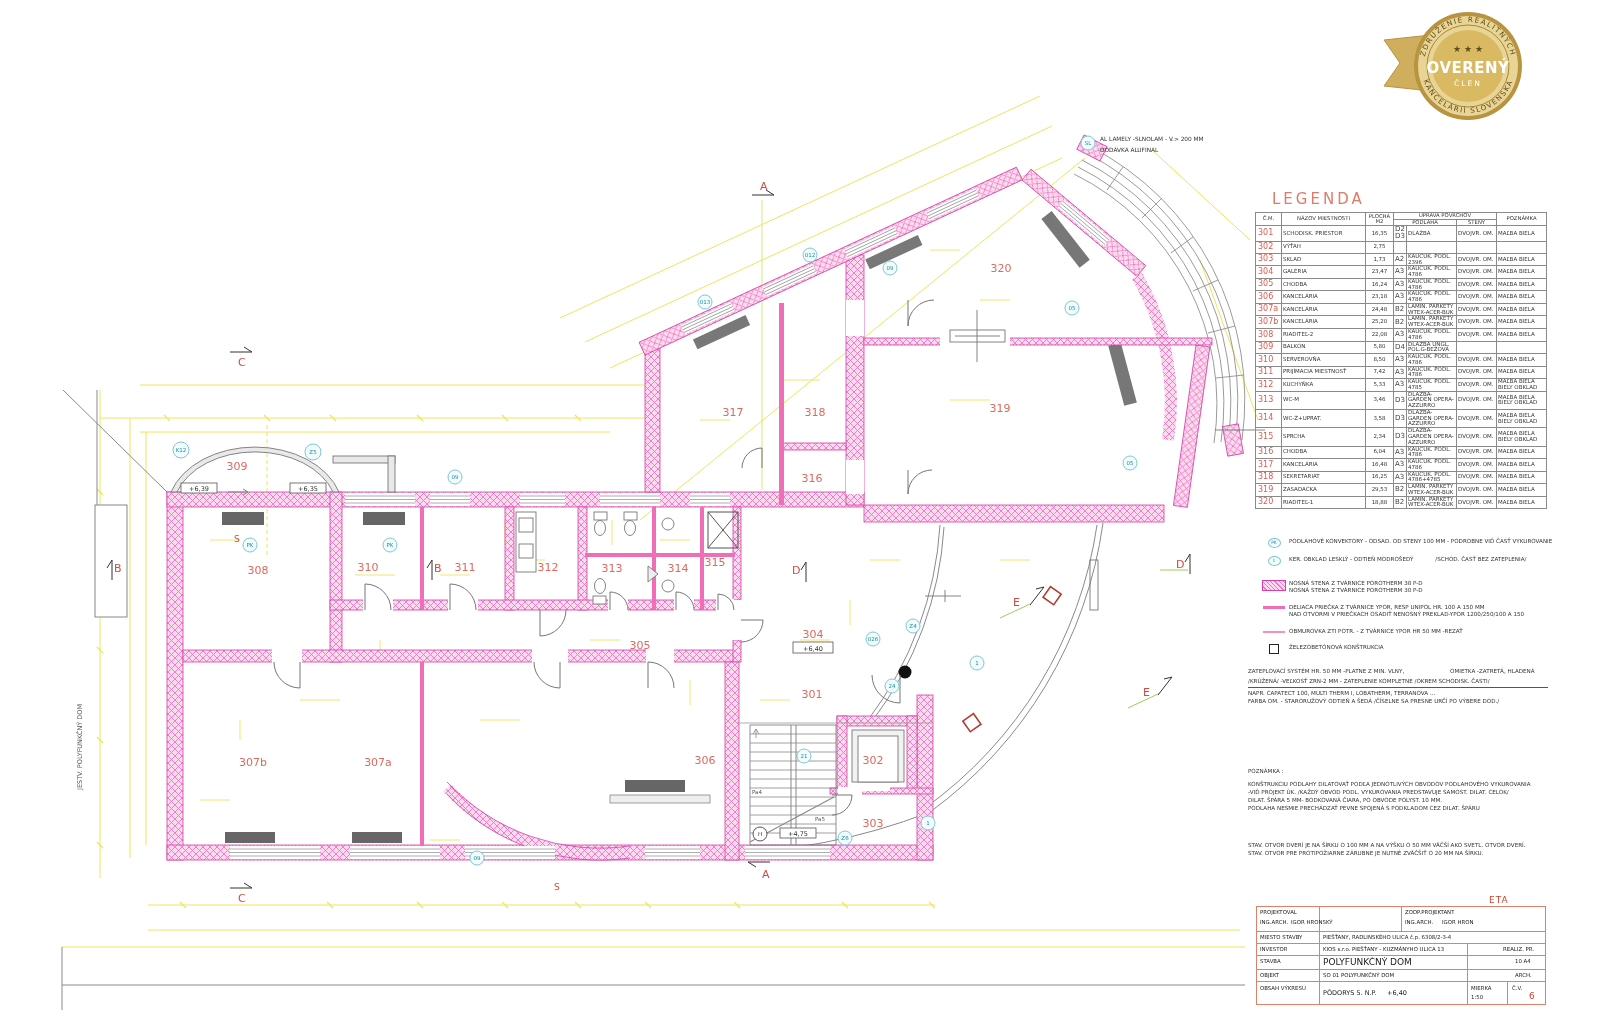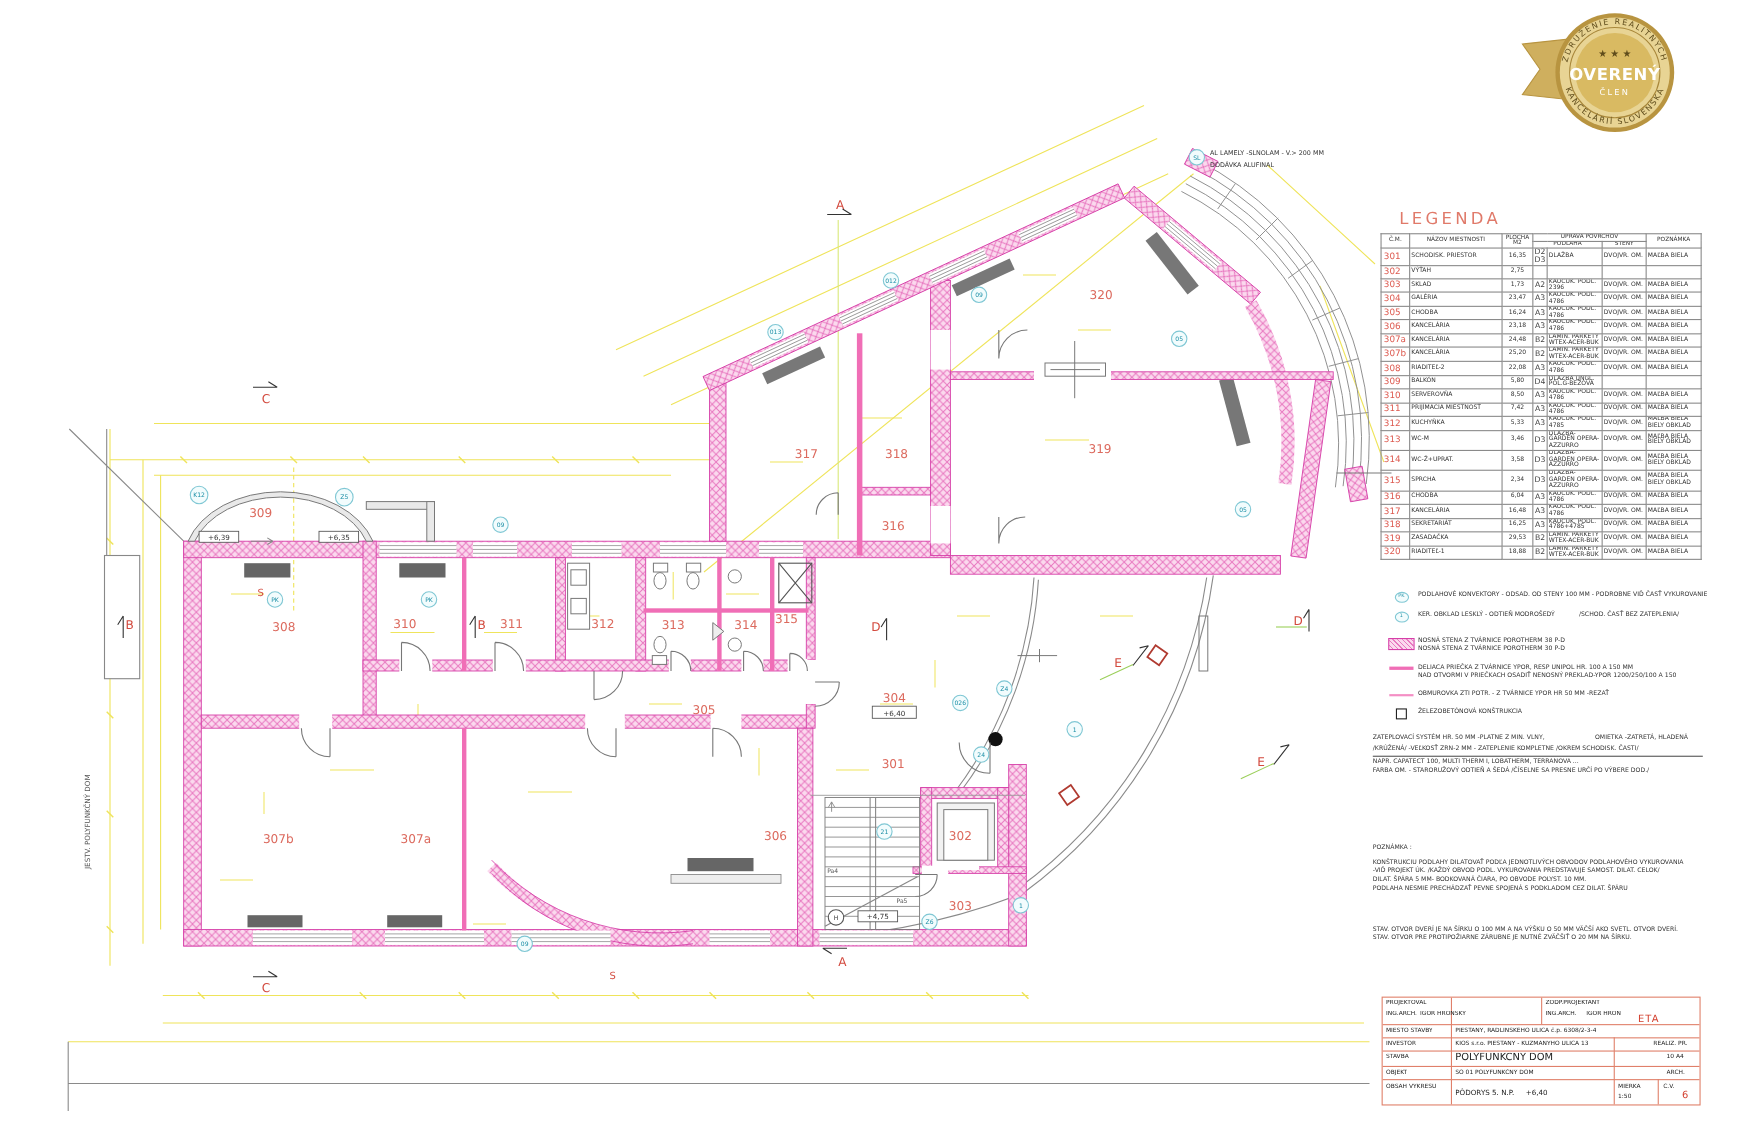--- a/index.html
+++ b/index.html
@@ -9,39 +9,39 @@
   .abs{position:absolute;}
   
   #legend-title{left:1272px;top:190px;font-size:15px;letter-spacing:3px;color:#e07a6a;}
   #legend-table{left:1255px;top:212px;border-collapse:collapse;table-layout:fixed;width:291px;
                 font-size:5.5px;color:#333;line-height:1.05;}
   #legend-table th,#legend-table td{border:0.8px solid #8a8a8a;padding:0 1px;overflow:hidden;}
   #legend-table th{font-weight:normal;text-align:center;font-size:5.3px;}
   #legend-table td{height:11px;}
   #legend-table td.num{color:#dd5a50;font-size:8px;text-align:left;padding-left:2px;}
   #legend-table td.area{text-align:center;}
-  #legend-table td.code{text-align:center;font-size:7px;color:#444;}
+  #legend-table td.code{text-align:left;font-size:7px;color:#444;}
   .sym-row{position:absolute;display:flex;align-items:flex-start;font-size:5.6px;color:#333;line-height:1.3;}
   .sym-icon{width:30px;flex:0 0 30px;display:flex;justify-content:center;margin-top:0;}
   .bubble{width:11px;height:8px;border:0.8px solid #7fc7d4;border-radius:50%;
           font-size:4.5px;color:#2a93a8;text-align:center;line-height:8px;background:#f2fcfd;}
   .hatch-swatch{width:22px;height:9px;background:repeating-linear-gradient(45deg,#fbd9ee 0 2px,#e878c0 2px 3px),
                 repeating-linear-gradient(-45deg,transparent 0 2px,rgba(232,120,192,.8) 2px 3px);
                 border:0.8px solid #d63ea8;}
   .pline{width:22px;height:3px;background:#f06eb6;margin-top:2px;}
   .pline-thin{width:22px;height:1.5px;background:#f48fc5;margin-top:3px;}
   .sqr{width:8px;height:8px;border:1.6px solid #222;background:#fff;}
   .note-line{font-size:5.6px;color:#333;line-height:1.35;white-space:nowrap;}
   #ins-underline{left:1248px;top:687px;width:300px;border-bottom:0.8px solid #555;}
   
   #title-block{left:1256px;top:906px;width:288px;height:97px;border:1.2px solid #e0806a;font-size:5.4px;color:#222;}
   #title-block .cell{position:absolute;white-space:nowrap;overflow:hidden;}
   .tb-line{position:absolute;background:#e0806a;}
   .red{color:#d3402f;}
-  #etapa-label{left:1489px;top:895px;font-size:9px;color:#d3402f;letter-spacing:1px;margin-top:27px;}
+  #etapa-label{left:1489px;top:895px;font-size:9px;color:#d3402f;letter-spacing:1px;}
 </style>
 </head>
 <body>
 
 <div id="page">
 
 <svg id="plan-svg" width="1600" height="1034" viewBox="0 0 1600 1034">
   <defs>
     <pattern id="hh" width="7" height="7" patternUnits="userSpaceOnUse">
       <rect width="7" height="7" fill="#fbd9ee"></rect>

